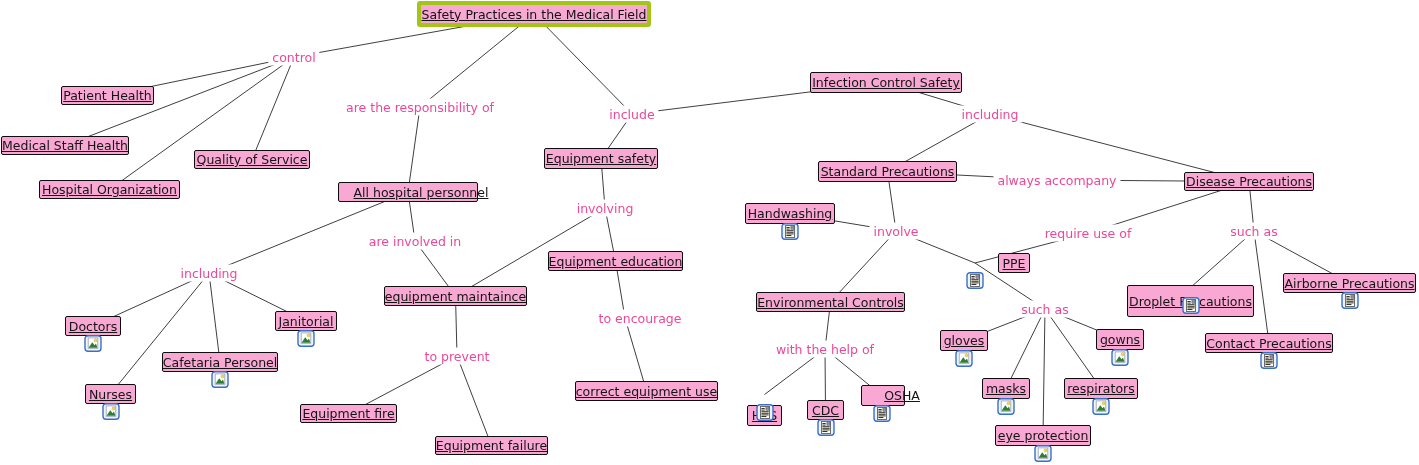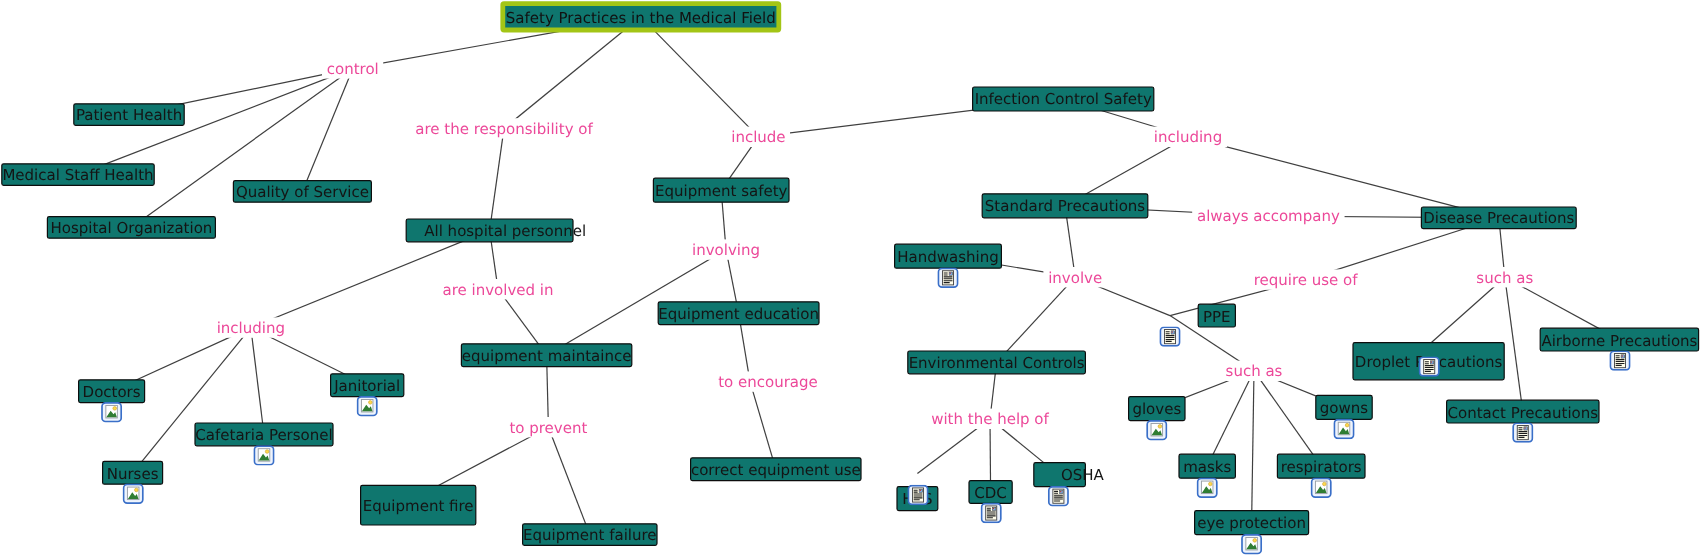--- a/index.html
+++ b/index.html
@@ -4,22 +4,22 @@
 <style>
   html,body { margin:0; padding:0; background:#ffffff; }
   .canvas {
     position:relative; width:1419px; height:465px; background:#ffffff;
     font-family:"DejaVu Sans","Liberation Sans",sans-serif; overflow:hidden;
   }
   .edges { position:absolute; left:0; top:0; width:1419px; height:465px; }
   .edges line { stroke:#3f3f3f; stroke-width:1; }
   .node {
     position:absolute; box-sizing:border-box; display:flex; align-items:center; justify-content:center;
-    background:#0f766e; border:1px solid #0d0d0d; border-radius:2px;
-    font-size:12.5px; color:#141414; white-space:nowrap; padding:0 2px;
+    background:#f9a8d4; border:1px solid #0d0d0d; border-radius:2px;
+    font-size:12.5px; color:#141414; white-space:nowrap; padding:0 2px;text-decoration:underline;
   }
   .node.root {
     border:4px solid #a3c516; border-radius:3px; font-size:12.5px; color:#111;
   }
   .link-label {
     position:absolute; transform:translate(-50%,-50%);
     background:#ffffff; padding:1px 4px; font-size:12.5px; color:#ec4899; white-space:nowrap;
   }
   .res-icon { position:absolute; transform:translateX(-50%); width:18px; height:17px; cursor:pointer; }
   .res-icon svg { display:block; }
@@ -149,21 +149,21 @@
       </span>
       <div class="node" style="left: 85px; top: 384px; width: 51px; height: 20px;">Nurses</div>
       <span class="res-icon" style="left: 110.5px; top: 403px;">
         <svg width="18" height="17" viewBox="0 0 18 17" xmlns="http://www.w3.org/2000/svg">
     <rect x="1" y="0.7" width="16" height="15.6" rx="3" fill="#eef4fd" stroke="#3a6fc8" stroke-width="1.4"></rect>
     <rect x="4.2" y="2.9" width="9.6" height="10.4" fill="#ffffff" stroke="#9aa0a8" stroke-width="0.8"></rect>
     <path d="M4.6 12.8 L8.2 7.2 L10.6 10.3 L12 8.6 L13.4 12.8 Z" fill="#2f7d33"></path>
     <circle cx="11.6" cy="5.3" r="1.5" fill="#ffd84d" stroke="#c9a22f" stroke-width="0.5"></circle>
   </svg>
       </span>
-      <div class="node" style="left: 300px; top: 404px; width: 97px; height: 34px;">Equipment fire</div>
+      <div class="node" style="left: 300px; top: 404px; width: 97px; height: 19px;">Equipment fire</div>
       <div class="node" style="left: 435px; top: 436px; width: 113px; height: 19px;">Equipment failure</div>
       <div class="node" style="left: 575px; top: 381px; width: 143px; height: 20px;">correct equipment use</div>
       <div class="node" style="left: 756px; top: 292px; width: 149px; height: 20px;">Environmental Controls</div>
       <div class="node" style="left: 959px; top: 253px; width: 32px; height: 20px; margin-left: 39px;">PPE</div>
       <span class="res-icon" style="left: 975px; top: 272px;">
         <svg width="18" height="17" viewBox="0 0 18 17" xmlns="http://www.w3.org/2000/svg">
     <rect x="1" y="0.7" width="16" height="15.6" rx="3" fill="#eef4fd" stroke="#3a6fc8" stroke-width="1.4"></rect>
     <rect x="4.4" y="2.6" width="9.2" height="11.8" fill="#fffdea" stroke="#4a4a4a" stroke-width="0.8"></rect>
     <rect x="9.9" y="3.7" width="3" height="2.7" fill="#7ea6d8" stroke="#333333" stroke-width="0.4"></rect>
     <rect x="10.4" y="4.2" width="1" height="1" fill="#c0392b"></rect>

